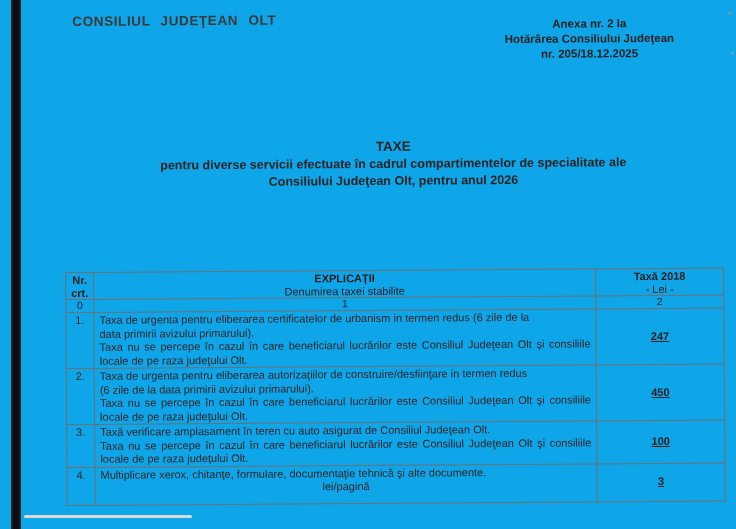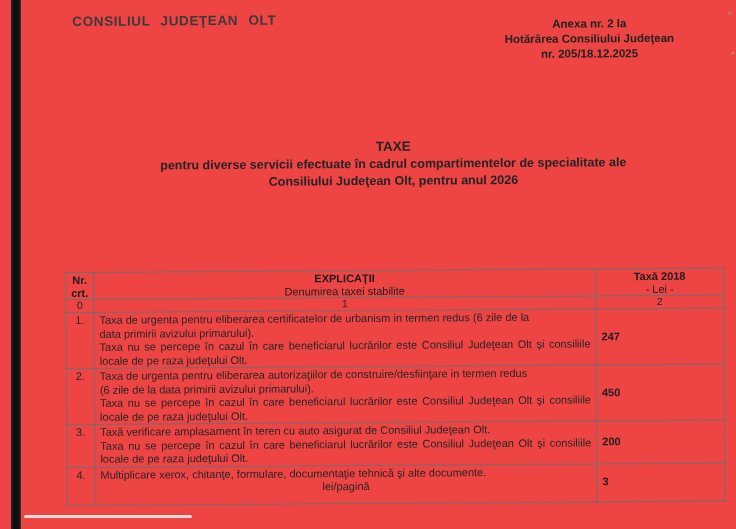--- a/index.html
+++ b/index.html
@@ -1,18 +1,18 @@
 <!DOCTYPE html>
 <html><head>
 <meta charset="utf-8">
 <style>
   html,body{margin:0;padding:0;background:#ffffff;}
   .screen{
     position:relative;width:736px;height:529px;overflow:hidden;
-    background:#ef4444;
+    background:#0ea5e9;
     font-family:"Liberation Sans", sans-serif;
     color:#2a2a2a;
   }
   
   .scan-bar{
     position:absolute;left:11px;top:0;width:10px;height:529px;
     background:linear-gradient(to right,#2a2a2a 0%,#0e0e0e 30%,#0e0e0e 75%,#333 100%);
   }
   .bottom-streak{
     position:absolute;left:24px;top:515px;width:168px;height:3px;
@@ -57,21 +57,21 @@
   tr.hdr th{text-align:center;line-height:12.5px;padding-top:1px;color:#1d1d1d;}
   .hline-b{font-weight:bold;}
   tr.idx{height:13px;}
   tr.idx td{text-align:center;font-size:10.5px;line-height:11px;padding:0;}
   tr.r1{height:56px;}
   tr.r2{height:55px;}
   tr.r3{height:41px;}
   tr.r4{height:38px;}
   td.nr{text-align:center;padding-top:1px;}
   td.expl{padding-top:1px;}
-  td.val{vertical-align:middle;text-align:left;font-weight:bold;color:#1e1e1e;}
+  td.val{vertical-align:middle;text-align:center;font-weight:bold;color:#1e1e1e;text-decoration:underline;}
   p.para{margin:0;}
   p.p-pre{white-space:pre-line;}
   p.p-just{text-align:justify;}
   p.p-center{text-align:center;}
 </style>
 </head>
 <body>
 
 <div class="screen">
 
@@ -141,21 +141,21 @@
             <p class="para p-just">Taxa nu se percepe în cazul în care beneficiarul lucrărilor este Consiliul Judeţean Olt şi consiliile locale de pe raza judeţului Olt.</p>
           </td>
           <td class="val">450</td>
         </tr>
         <tr class="r3">
           <td class="nr">3.</td>
           <td class="expl">
             <p class="para p-pre">Taxă verificare amplasament în teren cu auto asigurat de Consiliul Judeţean Olt.</p>
             <p class="para p-just">Taxa nu se percepe în cazul în care beneficiarul lucrărilor este Consiliul Judeţean Olt şi consiliile locale de pe raza judeţului Olt.</p>
           </td>
-          <td class="val">200</td>
+          <td class="val">100</td>
         </tr>
         <tr class="r4">
           <td class="nr">4.</td>
           <td class="expl">
             <p class="para p-pre">Multiplicare xerox, chitanţe, formulare, documentaţie tehnică şi alte documente.</p>
             <p class="para p-center">lei/pagină</p>
           </td>
           <td class="val">3</td>
         </tr>
       </tbody>

